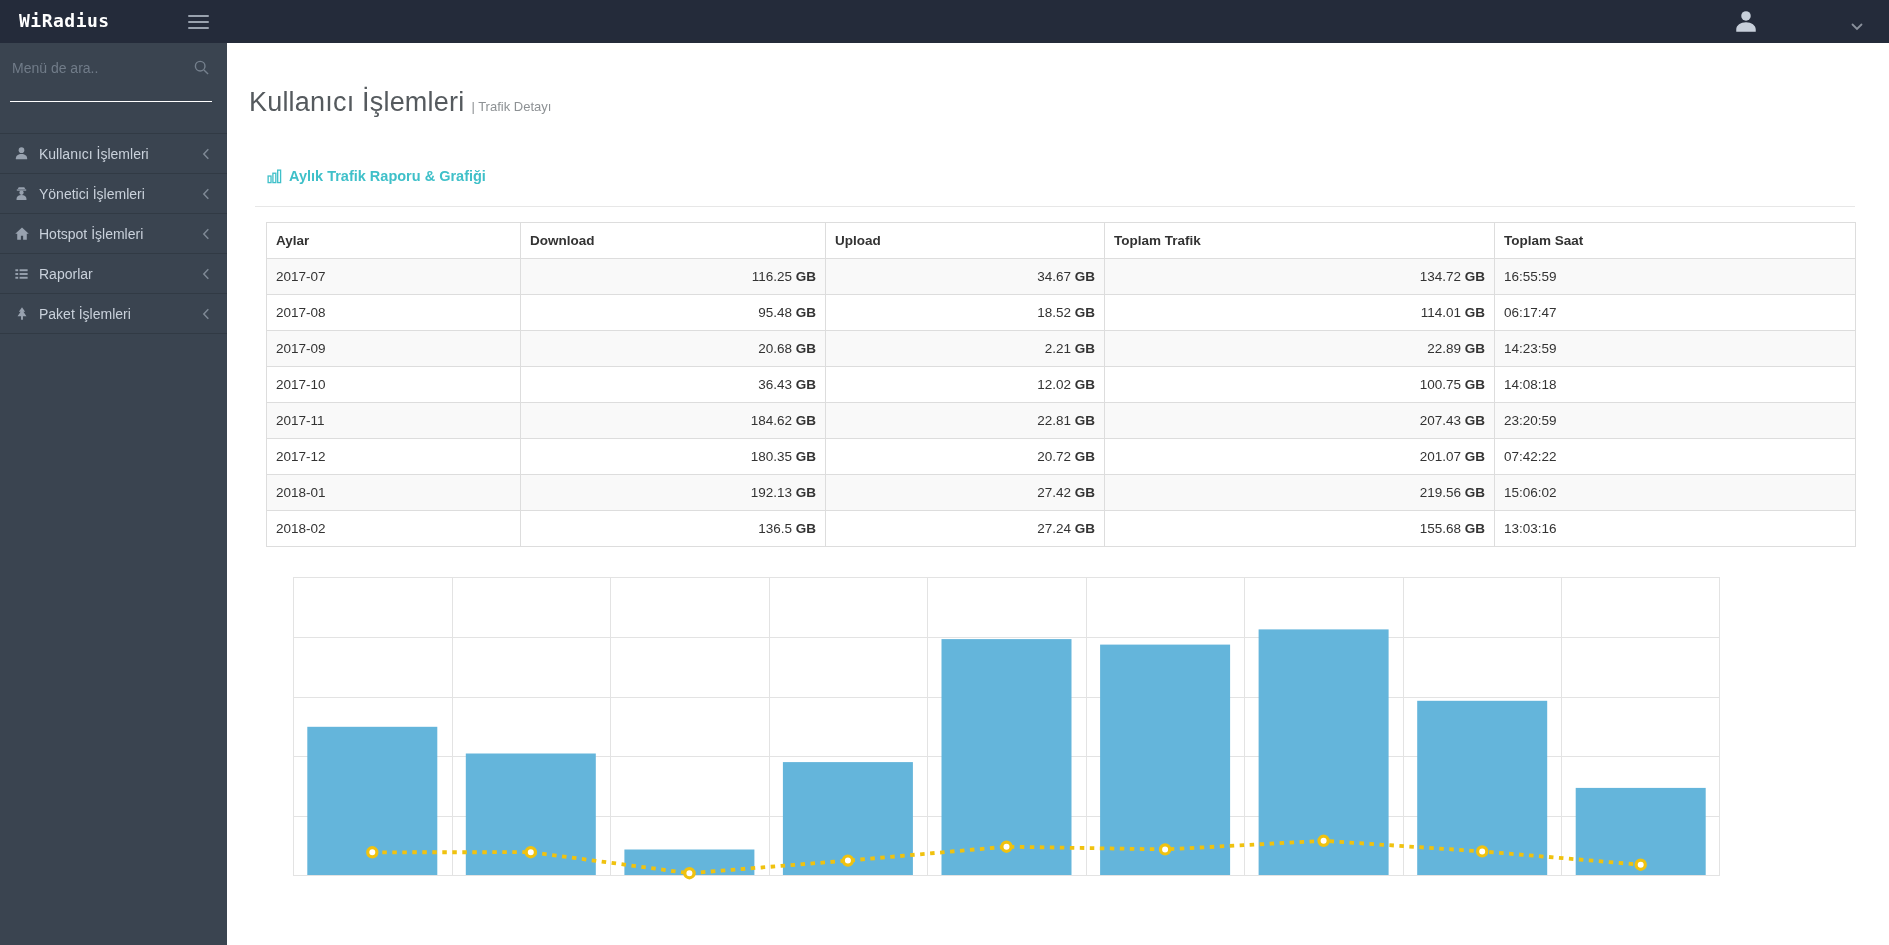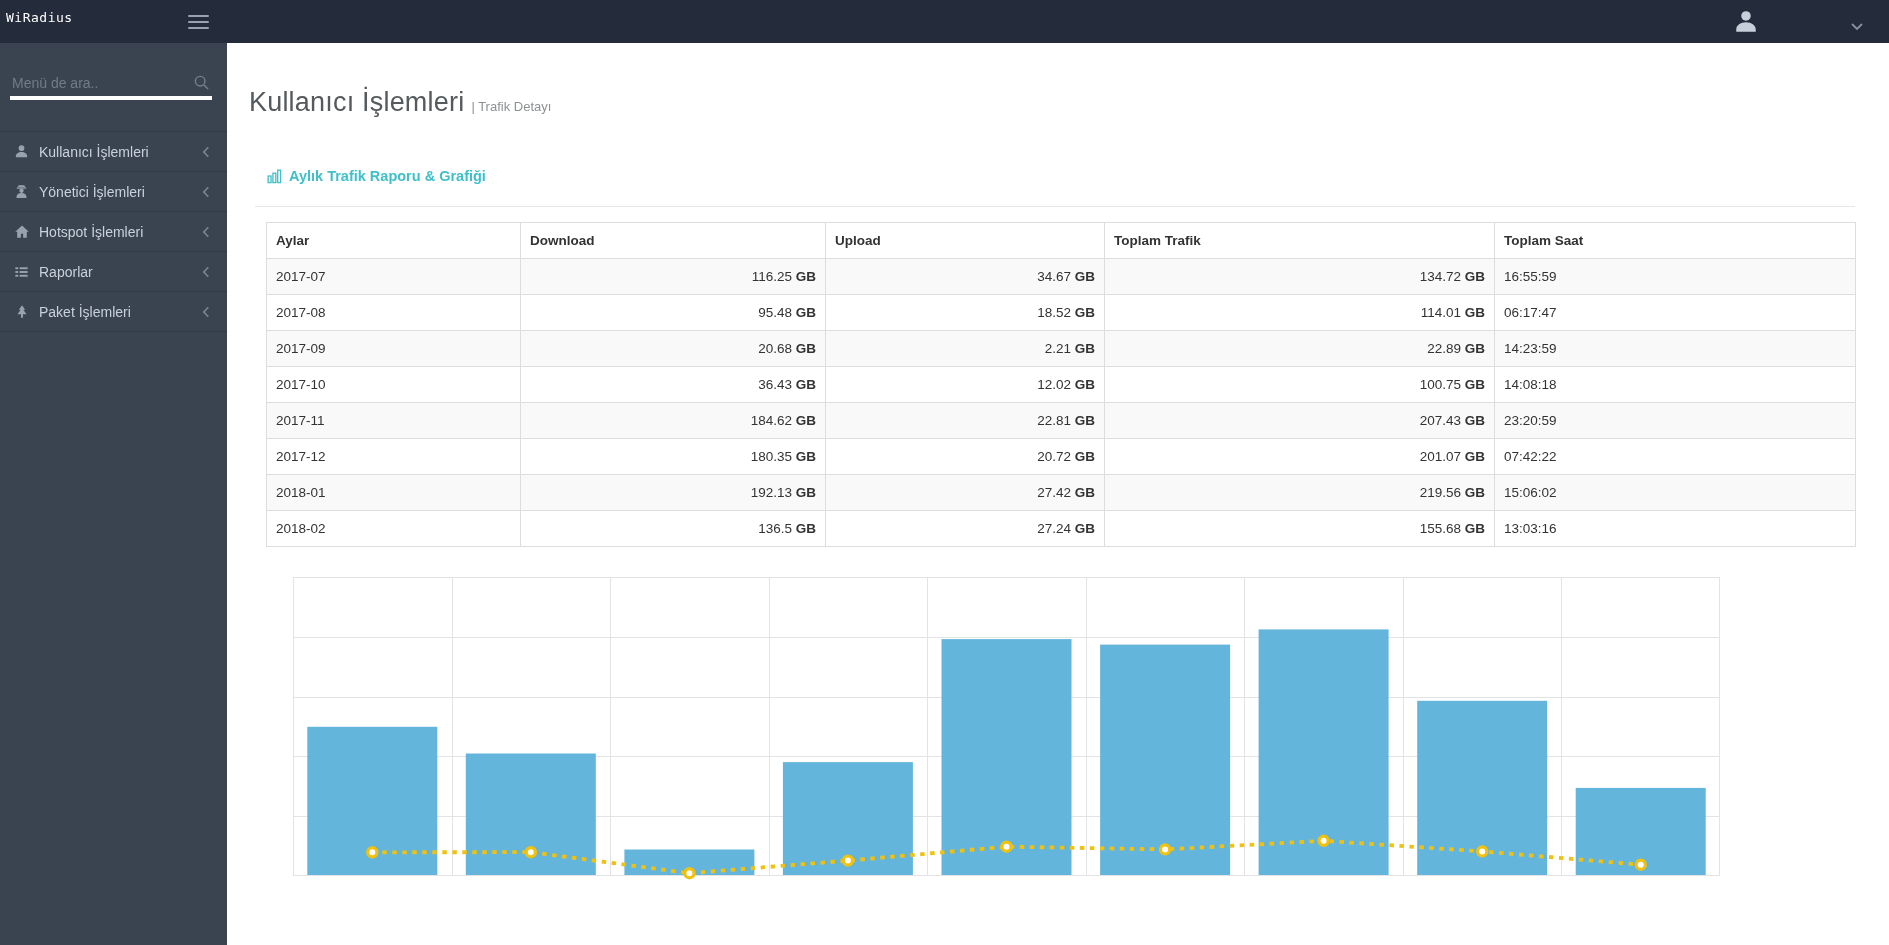--- a/index.html
+++ b/index.html
@@ -3,28 +3,28 @@
 <meta charset="utf-8">
 <style>
   * { box-sizing: border-box; }
   html,body { margin:0; padding:0; }
   body {
     width:1889px; height:945px; overflow:hidden; position:relative;
     background:#fff; font-family:"Liberation Sans", sans-serif;
   }
   
   .navbar { position:absolute; top:0; left:0; width:1889px; height:43px; background:#242b3a; z-index:5; }
-  .brand { position:absolute; left:6px; top:10px; color:#ffffff; font-family:"DejaVu Sans Mono", monospace; font-weight:normal; font-size:13px; letter-spacing:.5px; }
+  .brand { position:absolute; left:19px; top:10px; color:#ffffff; font-family:"DejaVu Sans Mono", monospace; font-weight:bold; font-size:18px; letter-spacing:.5px; }
   .hamburger { position:absolute; left:188px; top:15px; width:21px; cursor:pointer; }
   .hamburger span { display:block; height:2px; background:#99a2ae; margin-bottom:4px; border-radius:1px; }
   .nav-avatar { position:absolute; left:1733px; top:8px; width:26px; height:26px; cursor:pointer; }
   .nav-caret { position:absolute; left:1851px; top:17px; cursor:pointer; }
   
   .sidebar { position:absolute; top:43px; left:0; width:227px; height:902px; background:#3a4450; }
-  .search-wrap { position:relative; margin:31px 15px 0 10px; border-bottom:4px solid #ffffff; padding-bottom:4px; }
+  .search-wrap { position:relative; margin:16px 15px 0 10px; border-bottom:1px solid #ffffff; padding-bottom:24px; }
   .search-input { background:transparent; border:none; outline:none; width:168px; font-size:14px; color:#aeb6c0; font-family:"Liberation Sans", sans-serif; }
   .search-input::placeholder { color:#717c89; }
   .search-icon { position:absolute; right:3px; top:1px; color:#75808d; }
   .menu { list-style:none; margin:31px 0 0 0; padding:0; border-top:1px solid rgba(0,0,0,.14); }
   .menu-item { height:40px; display:flex; align-items:center; padding-left:13px; cursor:pointer; border-bottom:1px solid rgba(0,0,0,.14); }
   .menu-icon { width:17px; color:#98a2af; display:inline-flex; justify-content:center; align-items:center; }
   .menu-label { margin-left:9px; font-size:14px; color:#c9d1db; }
   .menu-caret { margin-left:auto; margin-right:17px; color:#7e8995; display:inline-flex; }
   
   .content { position:absolute; left:227px; top:43px; width:1662px; height:902px; background:#fff; }

